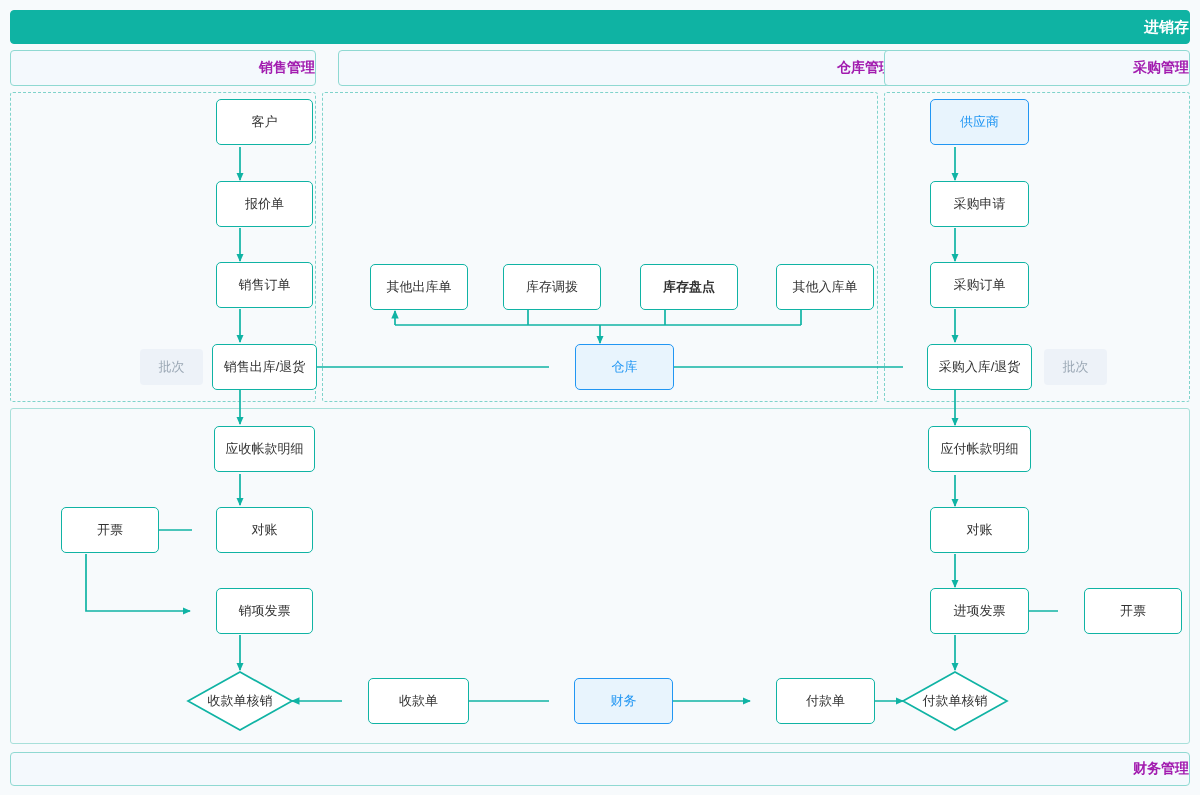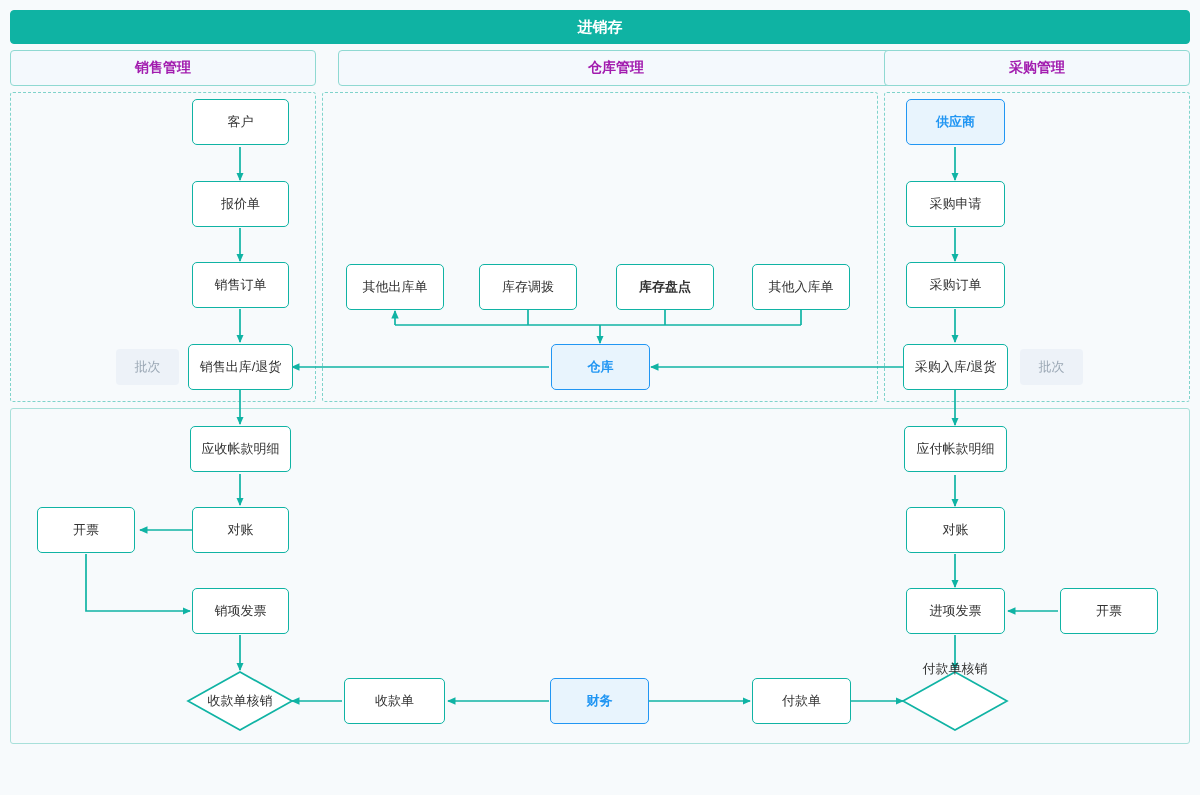--- a/index.html
+++ b/index.html
@@ -7,45 +7,45 @@
     width:1200px;height:795px;
     background:#f7fafc;
     font-family:"Liberation Sans","DejaVu Sans",sans-serif;
     overflow:hidden;
   }
   #stage{position:relative;width:1200px;height:795px;}
   svg.layer{position:absolute;left:0;top:0;width:1200px;height:795px;}
 
   
   .banner{
-    position:absolute;display:flex;align-items:center;justify-content:center;
+    position:absolute;display:flex;align-items:center;justify-content:flex-end;
     font-weight:bold;box-sizing:border-box;
   }
   .banner-main{
     background:#0fb3a3;color:#ffffff;border-radius:4px;font-size:15px;
     border:1px solid #0fb3a3;
   }
   .banner-sub{
     background:#f4f9fd;color:#a21caf;border:1px solid #8fd9d2;
     border-radius:4px;font-size:14px;
   }
 
   
   .region{position:absolute;box-sizing:border-box;border-radius:3px;}
   .region-dashed{border:1.5px dashed #7fd3cb;}
   .region-solid{border:1.5px solid #a8e0da;}
 
   
   .node{
     position:absolute;box-sizing:border-box;
     display:flex;align-items:center;justify-content:center;
-    font-size:13px;border-radius:5px;text-align:right;line-height:1.2;
+    font-size:13px;border-radius:5px;text-align:right;line-height:1.2;margin-left:24px;
   }
   .node-teal{background:#ffffff;border:1.7px solid #10b3a4;color:#333333;}
-  .node-blue{background:#e8f4fd;border:1.7px solid #2196f3;color:#2196f3;font-weight:bold;}
+  .node-blue{background:#e8f4fd;border:1.7px solid #2196f3;color:#2196f3;font-weight:normal;}
   .node-chip{background:#edf2f8;border:none;color:#9aa7b4;border-radius:4px;font-size:13px;}
 
   
   .diamond{position:absolute;}
   .diamond .dlabel{
     position:absolute;left:0;top:0;width:100%;height:100%;
     display:flex;align-items:center;justify-content:center;
     font-size:13px;color:#333333;white-space:nowrap;
   }
 </style>
@@ -61,20 +61,23 @@
   <div class="banner banner-sub" style="left:10px;top:50px;width:306px;height:36px;">
     <span>销售管理</span>
   </div>
   <div class="banner banner-sub" style="left:322px;top:50px;width:556px;height:36px;margin-left:16px;">
     <span>仓库管理</span>
   </div>
   <div class="banner banner-sub" style="left:884px;top:50px;width:306px;height:36px;">
     <span>采购管理</span>
   </div>
 
+  <div class="banner banner-sub" style="left:10px;top:752px;width:1180px;height:34px;">
+    <span>财务管理</span>
+  </div>
 
   <div class="region region-dashed" style="left:10px;top:92px;width:306px;height:310px;"></div>
   <div class="region region-dashed" style="left:322px;top:92px;width:556px;height:310px;"></div>
   <div class="region region-dashed" style="left:884px;top:92px;width:306px;height:310px;"></div>
   <div class="region region-solid" style="left:10px;top:408px;width:1180px;height:336px;"></div>
 
   <svg class="layer" viewBox="0 0 1200 795">
     <defs>
       <marker id="ah" markerWidth="9" markerHeight="9" refX="7.5" refY="4.5" orient="auto" markerUnits="userSpaceOnUse">
         <path d="M0,0.8 L8.4,4.5 L0,8.2 z" fill="#10b3a4"></path>
@@ -205,21 +208,21 @@
     <span>收款单</span>
   </div>
 
   <div class="node node-blue" style="left:550px;top:678px;width:99px;height:46px;">
     <span>财务</span>
   </div>
 
   <div class="node node-teal" style="left:752px;top:678px;width:99px;height:46px;">
     <span>付款单</span>
   </div>
-  <div class="diamond" style="left:903px;top:640px;width:104px;height:58px;">
+  <div class="diamond" style="left:903px;top:672px;width:104px;height:58px;">
     <span class="dlabel">付款单核销</span>
   </div>
   <div class="node node-teal" style="left:906px;top:588px;width:99px;height:46px;">
     <span>进项发票</span>
   </div>
   <div class="node node-teal" style="left:1060px;top:588px;width:98px;height:46px;">
     <span>开票</span>
   </div>
   <div class="node node-teal" style="left:906px;top:507px;width:99px;height:46px;">
     <span>对账</span>

